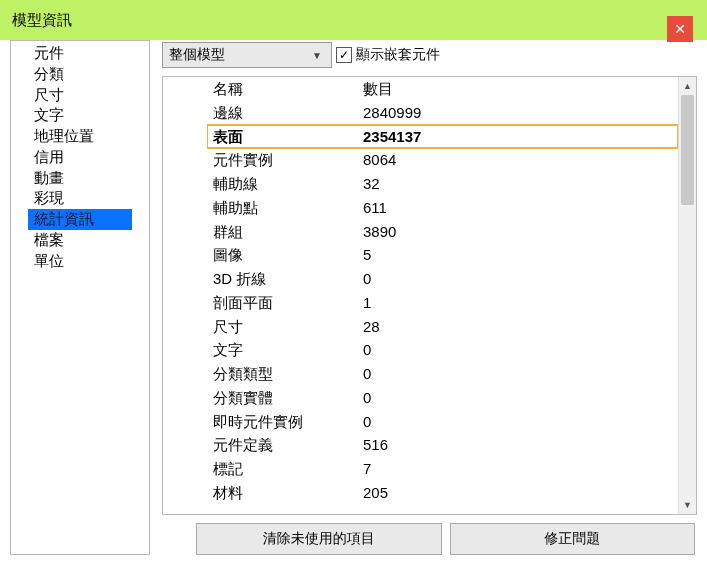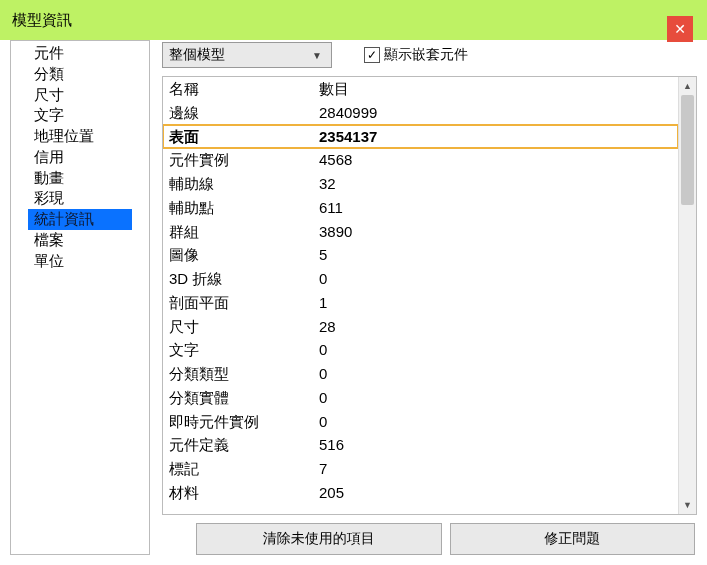--- a/index.html
+++ b/index.html
@@ -60,21 +60,21 @@
   }
   .main {
     flex: 1;
     display: flex;
     flex-direction: column;
     gap: 8px;
   }
   .toprow {
     display: flex;
     align-items: center;
-    gap: 32px;
+    gap: 4px;
     padding-top: 2px;
   }
   .combo {
     width: 170px;
     height: 26px;
     border: 1px solid #999;
     background: #e9e9e9;
     display: flex;
     align-items: center;
     justify-content: space-between;
@@ -108,20 +108,21 @@
   .table-wrap {
     flex: 1;
     border: 1px solid #bbb;
     position: relative;
     overflow: hidden;
   }
   .table-scroll {
     position: absolute;
     inset: 0 18px 0 0;
     overflow: hidden;
+    margin-left: 44px;
   }
   .table {
     width: 100%;
   }
   .table-header, .table-row {
     display: flex;
     padding: 1px 6px;
     font-size: 15px;
     line-height: 1.45;
   }
@@ -229,21 +230,21 @@
               <div class="table-row">
                 <div class="col-name">邊線</div>
                 <div class="col-num">2840999</div>
               </div>
               <div class="table-row row-highlight">
                 <div class="col-name">表面</div>
                 <div class="col-num">2354137</div>
               </div>
               <div class="table-row">
                 <div class="col-name">元件實例</div>
-                <div class="col-num">4568</div>
+                <div class="col-num">8064</div>
               </div>
               <div class="table-row">
                 <div class="col-name">輔助線</div>
                 <div class="col-num">32</div>
               </div>
               <div class="table-row">
                 <div class="col-name">輔助點</div>
                 <div class="col-num">611</div>
               </div>
               <div class="table-row">

